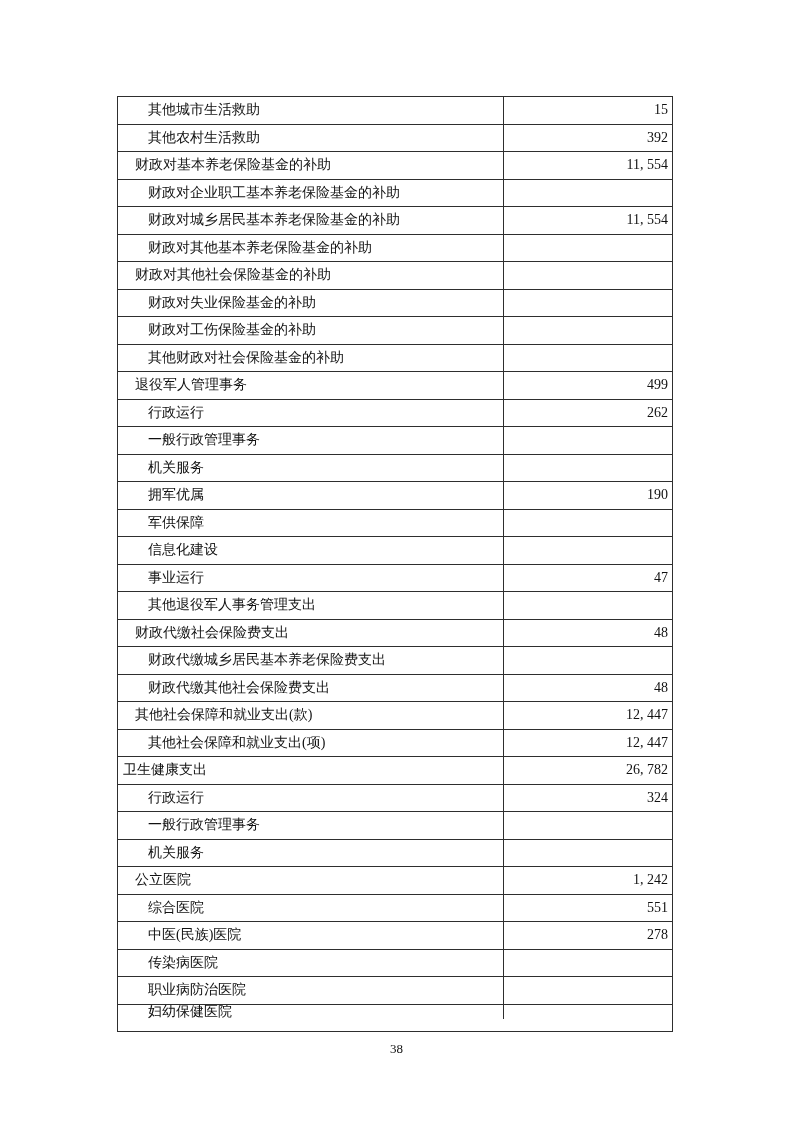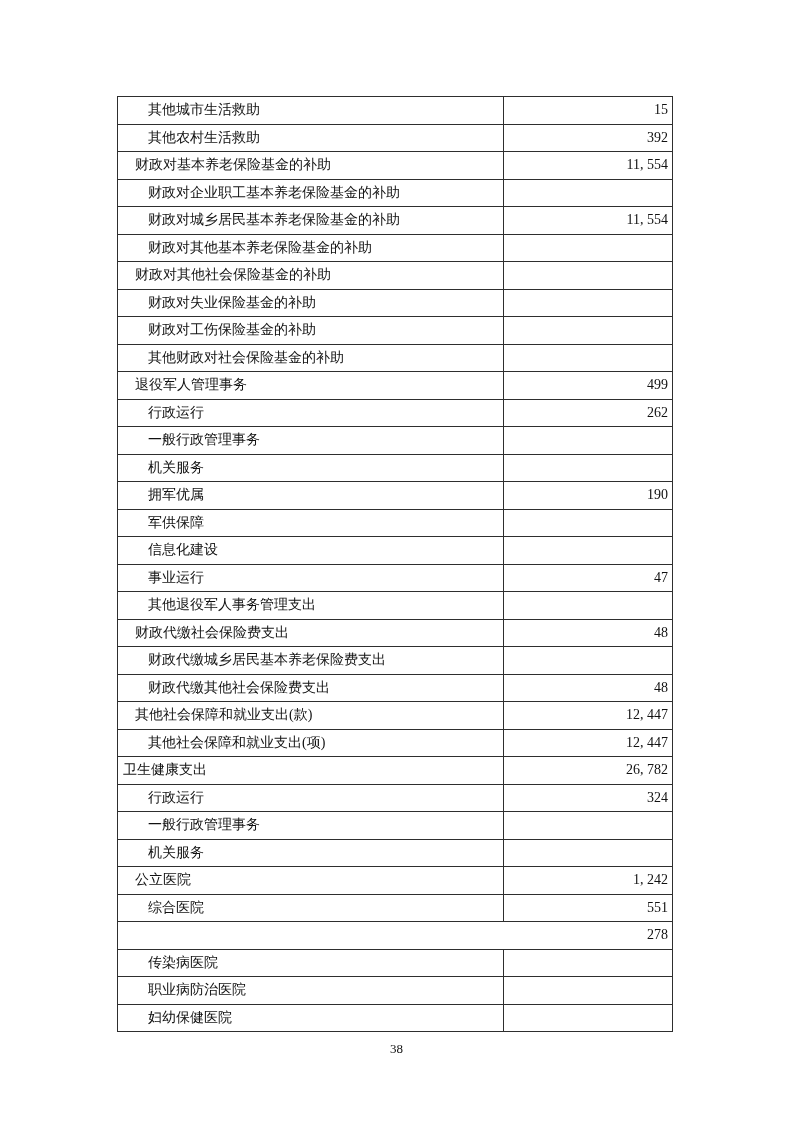--- a/index.html
+++ b/index.html
@@ -30,20 +30,21 @@
   }
   .row {
     flex: 1 1 0;
     display: flex;
     border-bottom: 1px solid #2e2e2e;
     box-sizing: border-box;
     min-height: 0;
   }
   .row:last-child {
     border-bottom: none;
+    flex-direction: column;
   }
   .cell {
     display: flex;
     align-items: center;
     font-size: 14px;
     line-height: 1;
     box-sizing: border-box;
     white-space: nowrap;
     overflow: hidden;
   }
@@ -221,20 +222,21 @@
         <div class="cell label indent-1">公立医院</div>
         <div class="cell value">1, 242</div>
       </div>
 
       <div class="row">
         <div class="cell label indent-2">综合医院</div>
         <div class="cell value">551</div>
       </div>
 
       <div class="row">
+        <div class="cell label indent-2">中医(民族)医院</div>
         <div class="cell value">278</div>
       </div>
 
       <div class="row">
         <div class="cell label indent-2">传染病医院</div>
         <div class="cell value"></div>
       </div>
 
       <div class="row">
         <div class="cell label indent-2">职业病防治医院</div>

